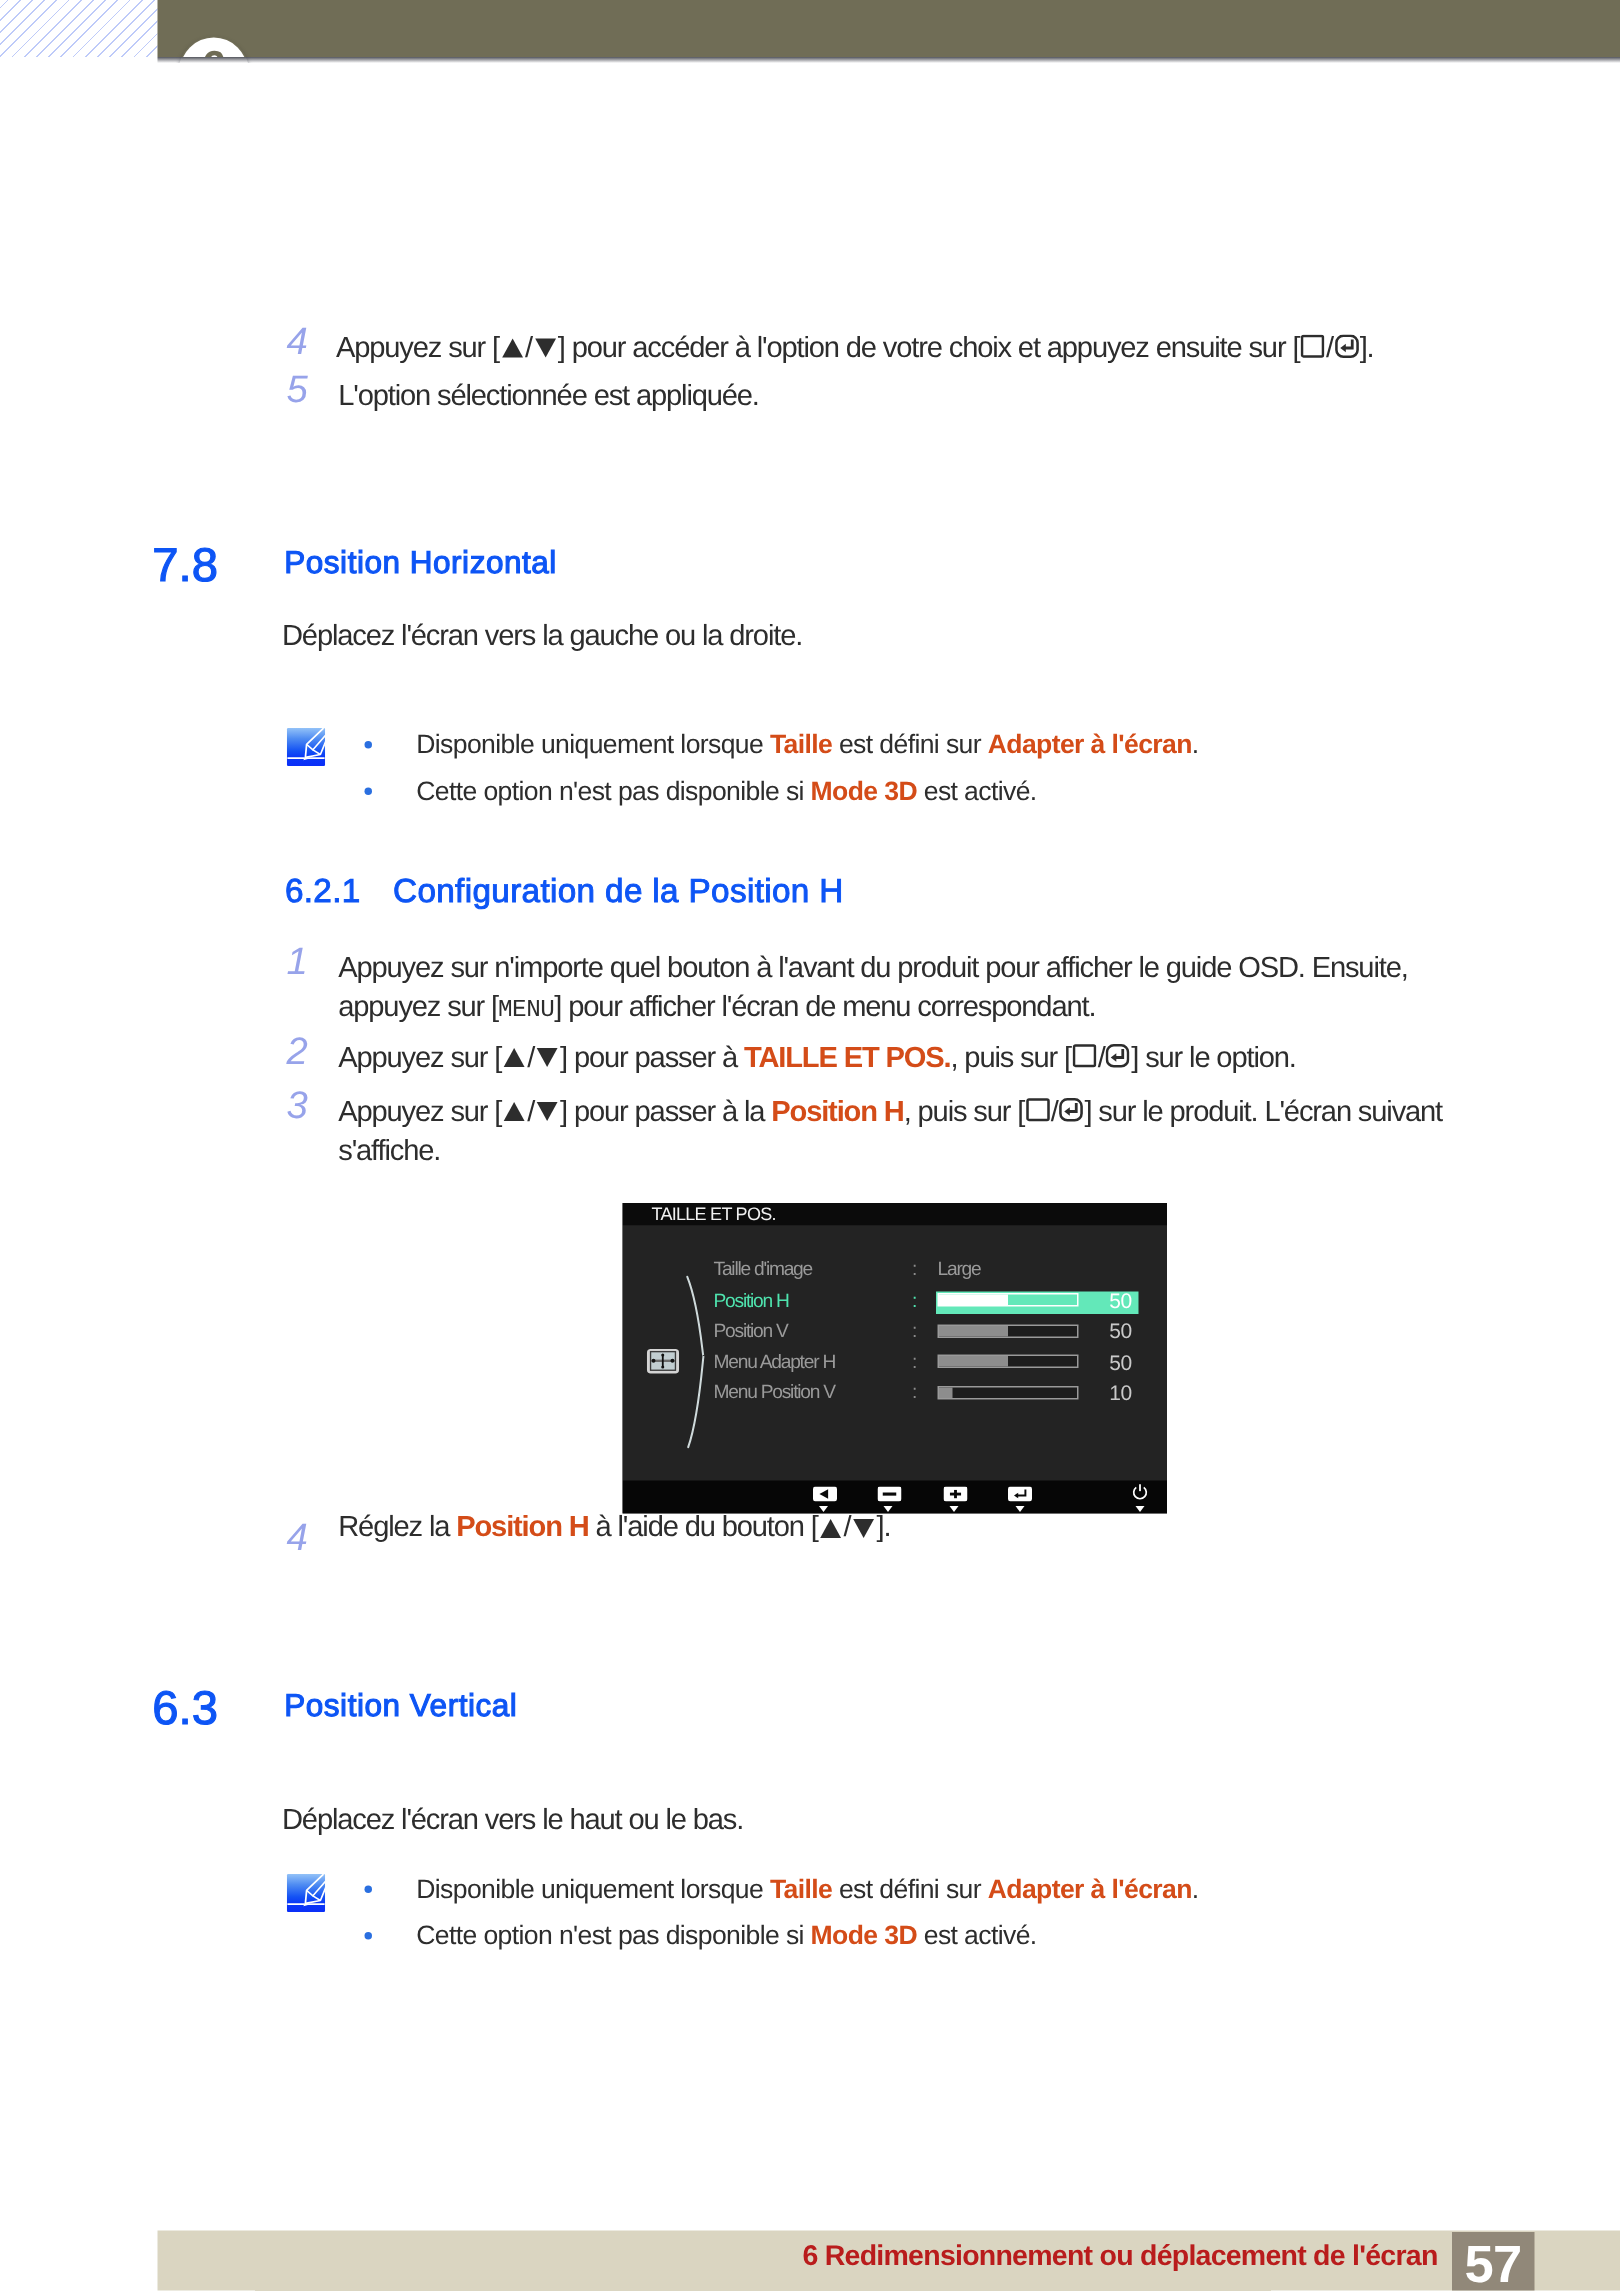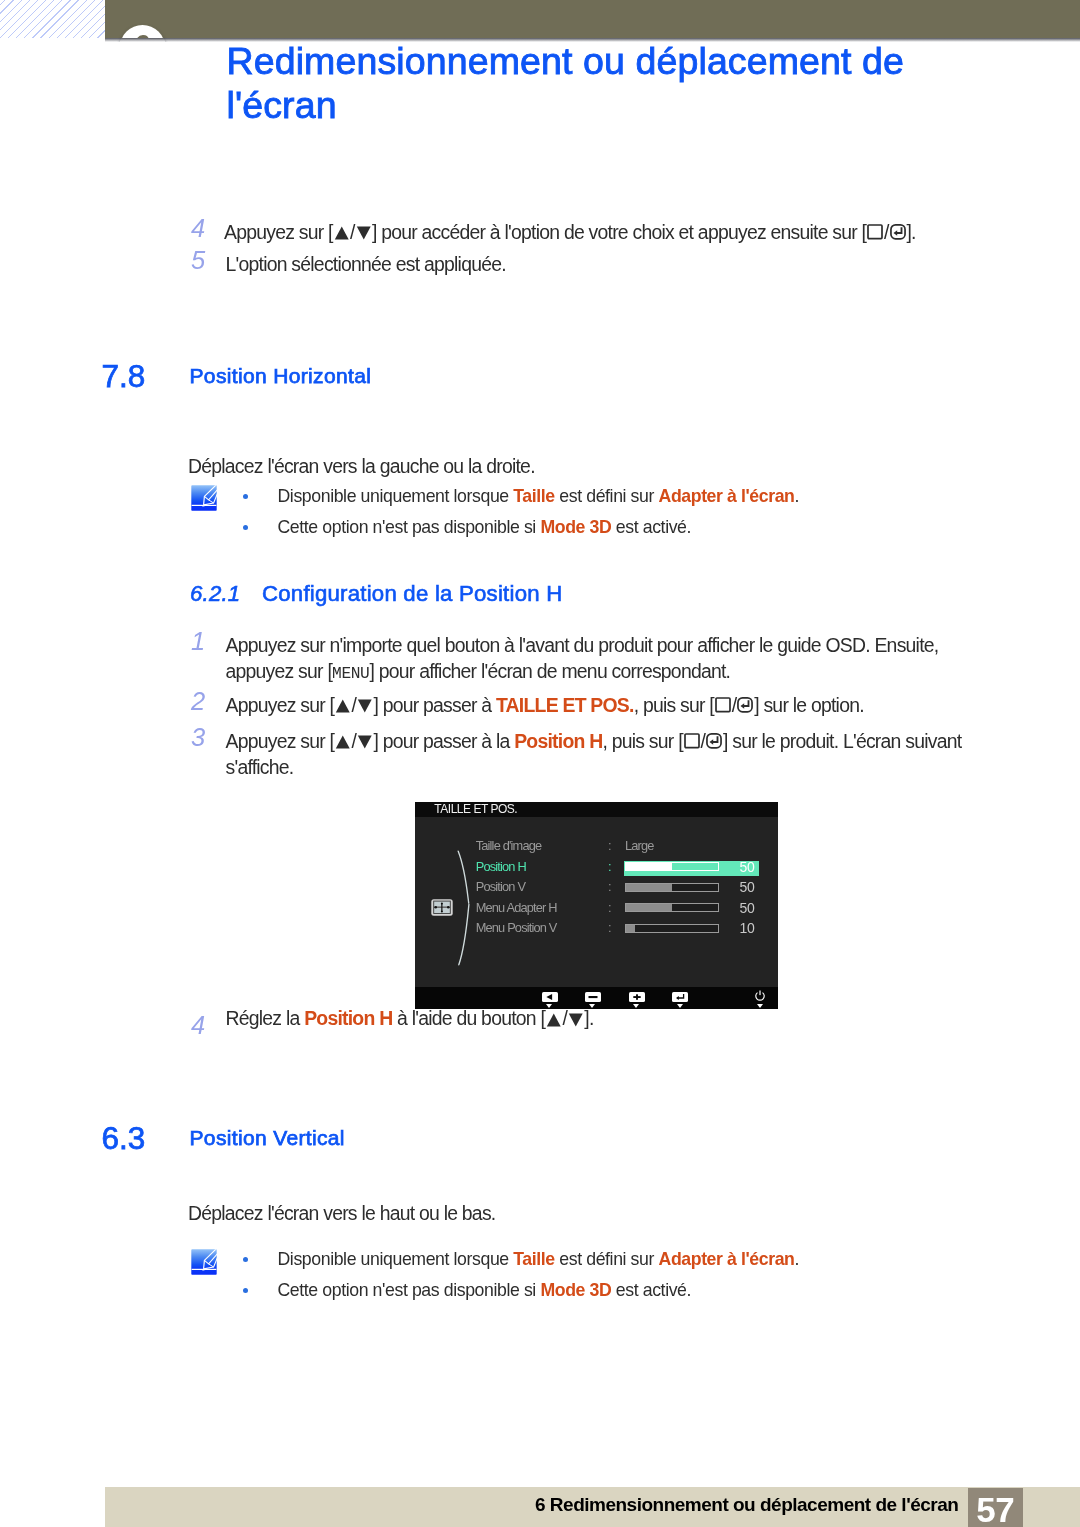--- a/index.html
+++ b/index.html
@@ -29,32 +29,32 @@
   
   .page{position:absolute;inset:0;}
   .step{position:absolute;font-size:19.4px;color:#2d2d2d;line-height:26.3px;letter-spacing:-0.76px;}
   .stepnum{position:absolute;font-size:25.5px;color:#97a3ea;font-style:italic;line-height:26.3px;
       width:24px;text-align:left;}
   .para{position:absolute;font-size:19.4px;color:#2d2d2d;line-height:32px;letter-spacing:-0.76px;}
   .note{position:absolute;font-size:17.7px;color:#2d2d2d;line-height:31px;letter-spacing:-0.4px;}
   .notedot{position:absolute;width:5.4px;height:5.4px;border-radius:50%;background:#2a6fe0;}
   .h2num{position:absolute;color:#0d55f5;font-weight:normal;-webkit-text-stroke:0.75px currentColor;font-size:31.5px;letter-spacing:0px;line-height:32px;}
   .h2txt{position:absolute;color:#0d55f5;font-weight:normal;-webkit-text-stroke:0.75px currentColor;font-size:21px;letter-spacing:0.35px;line-height:32px;}
-  .h3num{position:absolute;color:#0d55f5;font-weight:normal;-webkit-text-stroke:0.62px currentColor;font-size:22.2px;letter-spacing:0.2px;line-height:23px;font-style:italic;}
+  .h3num{position:absolute;color:#0d55f5;font-weight:normal;-webkit-text-stroke:0.62px currentColor;font-size:22.2px;letter-spacing:0.2px;line-height:23px;}
   .h3txt{position:absolute;color:#0d55f5;font-weight:normal;-webkit-text-stroke:0.62px currentColor;font-size:22.2px;letter-spacing:0.23px;line-height:23px;}
   .or{color:#d44c18;font-weight:bold;}
   .kbd{font-family:Liberation Mono, monospace;font-size:16.2px;letter-spacing:-0.35px;}
   .gi{vertical-align:-1.6px;margin:0 0.9px;}
 
   
   .noteicon{position:absolute;}
 
   
   .footbar{position:absolute;left:105px;top:1487px;right:0;height:60px;background:#dad5c1;}
-  .foottext{position:absolute;left:535px;top:1493px;font-size:19px;font-weight:bold;color:#000000;
+  .foottext{position:absolute;left:535px;top:1493px;font-size:19px;font-weight:bold;color:#b91c1c;
       letter-spacing:-0.5px;line-height:23px;white-space:nowrap;}
   .pagenum{position:absolute;left:967.8px;top:1488px;width:55px;height:60px;background:#918879;
     color:#fff;font-size:35px;font-weight:bold;text-align:center;line-height:43px;letter-spacing:-0.5px;}
   
   .osd{position:absolute;left:415px;top:802px;width:363px;height:207px;background:#232323;
      font-family:"Liberation Sans",sans-serif;overflow:hidden;}
   .osd-title{position:absolute;left:0;top:0;width:100%;height:15px;background:#0b0b0b;
      color:#f0f0f0;font-size:12px;padding-left:19.3px;box-sizing:border-box;line-height:15.5px;letter-spacing:-0.48px;}
   .osd-body{position:absolute;left:0;top:15px;width:100%;height:170px;background:#232323;}
   .osd-foot{position:absolute;left:0;top:185px;width:100%;height:22px;background:#060606;}
@@ -82,21 +82,20 @@
   <div class="hatch"></div>
   <div class="hdrbar"></div>
   <div class="hdrshadow"></div>
   <div class="chapclip2" style="position:absolute;left:105px;top:0;right:0;height:42px;overflow:hidden;">
     <div class="circshadow" style="left:14px;"></div>
   </div>
   <div class="chapclip">
     <div class="chapcircle"></div>
     <div class="chapnum">6</div>
   </div>
-  <div class="chaptitle">Redimensionnement ou déplacement de l'écran</div>
 </div>
 
 <div>
   <div class="stepnum" style="left:191px;top:214.5px">4</div>
   <div class="step" style="left:224px;top:218.5px;width:725px"><span>Appuyez sur [</span><svg class="gi" width="15.5" height="14" viewBox="0 0 15.5 14">
         <path d="M7.75 0.6 L14.7 13.4 L0.8 13.4 Z" fill="#2d2d2d"></path>
       </svg><span>/</span><svg class="gi" width="15.5" height="14" viewBox="0 0 15.5 14">
         <path d="M7.75 13.4 L0.8 0.6 L14.7 0.6 Z" fill="#2d2d2d"></path>
       </svg><span>] pour accéder à l'option de votre choix et appuyez ensuite sur [</span><svg class="gi" width="16" height="16" viewBox="0 0 16 16">
         <rect x="1.0" y="1.0" width="14.0" height="13.6" rx="1.0" ry="1.0" fill="none" stroke="#2d2d2d" stroke-width="1.7"></rect>
@@ -104,21 +103,21 @@
         <rect x="0.95" y="0.85" width="14.1" height="14.0" rx="4.6" ry="4.6" fill="none" stroke="#2d2d2d" stroke-width="1.7"></rect>
         <path d="M11.5 3.3 L11.5 9.0 L5.5 9.0" fill="none" stroke="#2d2d2d" stroke-width="1.85"></path>
         <path d="M7.2 6.2 L3.5 9.0 L7.2 11.8 Z" fill="#2d2d2d"></path>
       </svg><span>].</span></div>
   <div class="stepnum" style="left:191px;top:246.5px">5</div>
   <div class="step" style="left:225.5px;top:250.5px;width:725px"><span>L'option sélectionnée est appliquée.</span></div>
 </div>
 
 <div class="h2num" style="left:101.5px;top:360px">7.8</div>
 <div class="h2txt" style="left:189.5px;top:360px">Position Horizontal</div>
-<div class="para" style="left:188px;top:450px;width:760px">Déplacez l'écran vers la gauche ou la droite.</div>
+<div class="para" style="left:188px;top:408px;width:760px">Déplacez l'écran vers la gauche ou la droite.</div>
 
 <svg class="noteicon" style="left:190.6px;top:485.2px" width="26" height="26" viewBox="0 0 26 26">
   <defs>
     <linearGradient id="ngrada" x1="0" y1="0" x2="0" y2="1">
       <stop offset="0%" stop-color="#93c2f8"></stop>
       <stop offset="28%" stop-color="#4f8cf2"></stop>
       <stop offset="60%" stop-color="#1452f4"></stop>
       <stop offset="76%" stop-color="#0b39f6"></stop>
       <stop offset="100%" stop-color="#0a2ef8"></stop>
     </linearGradient>

